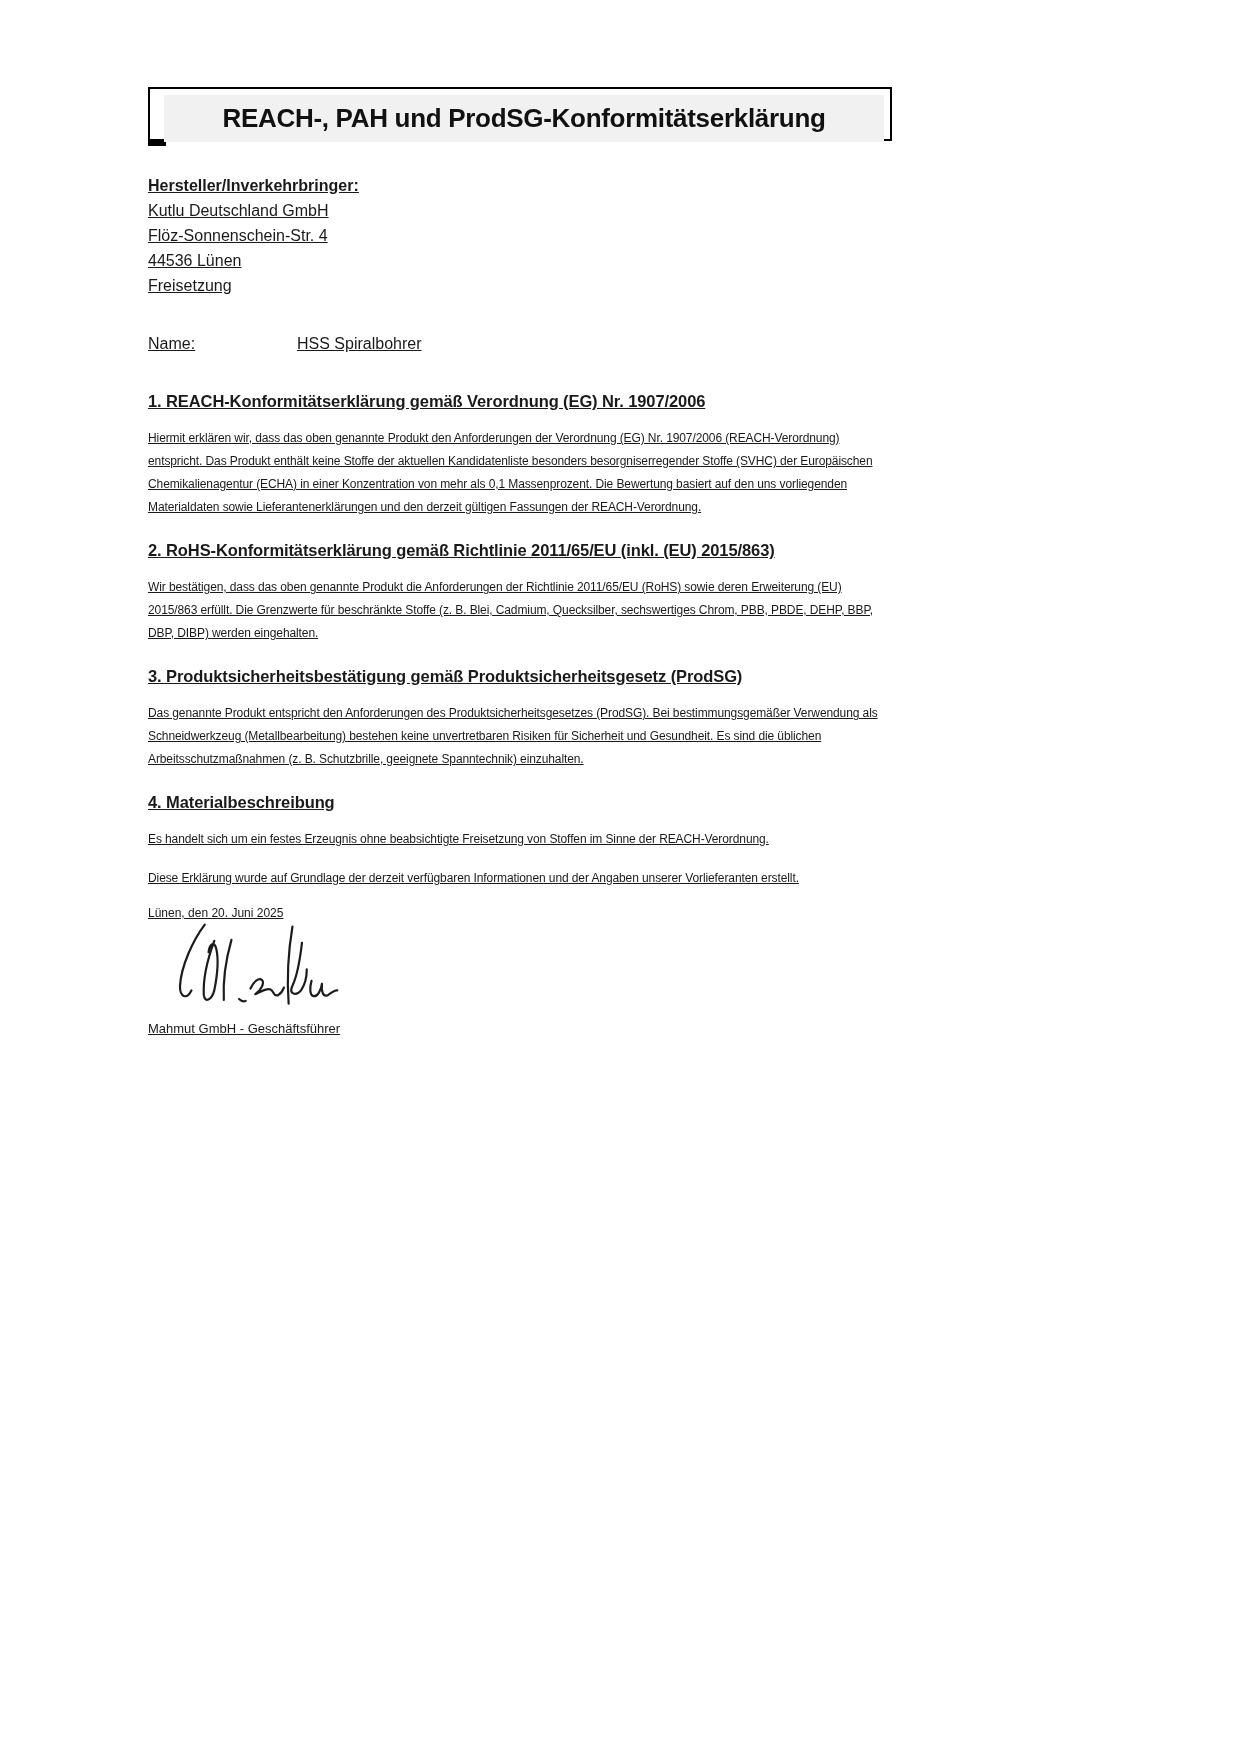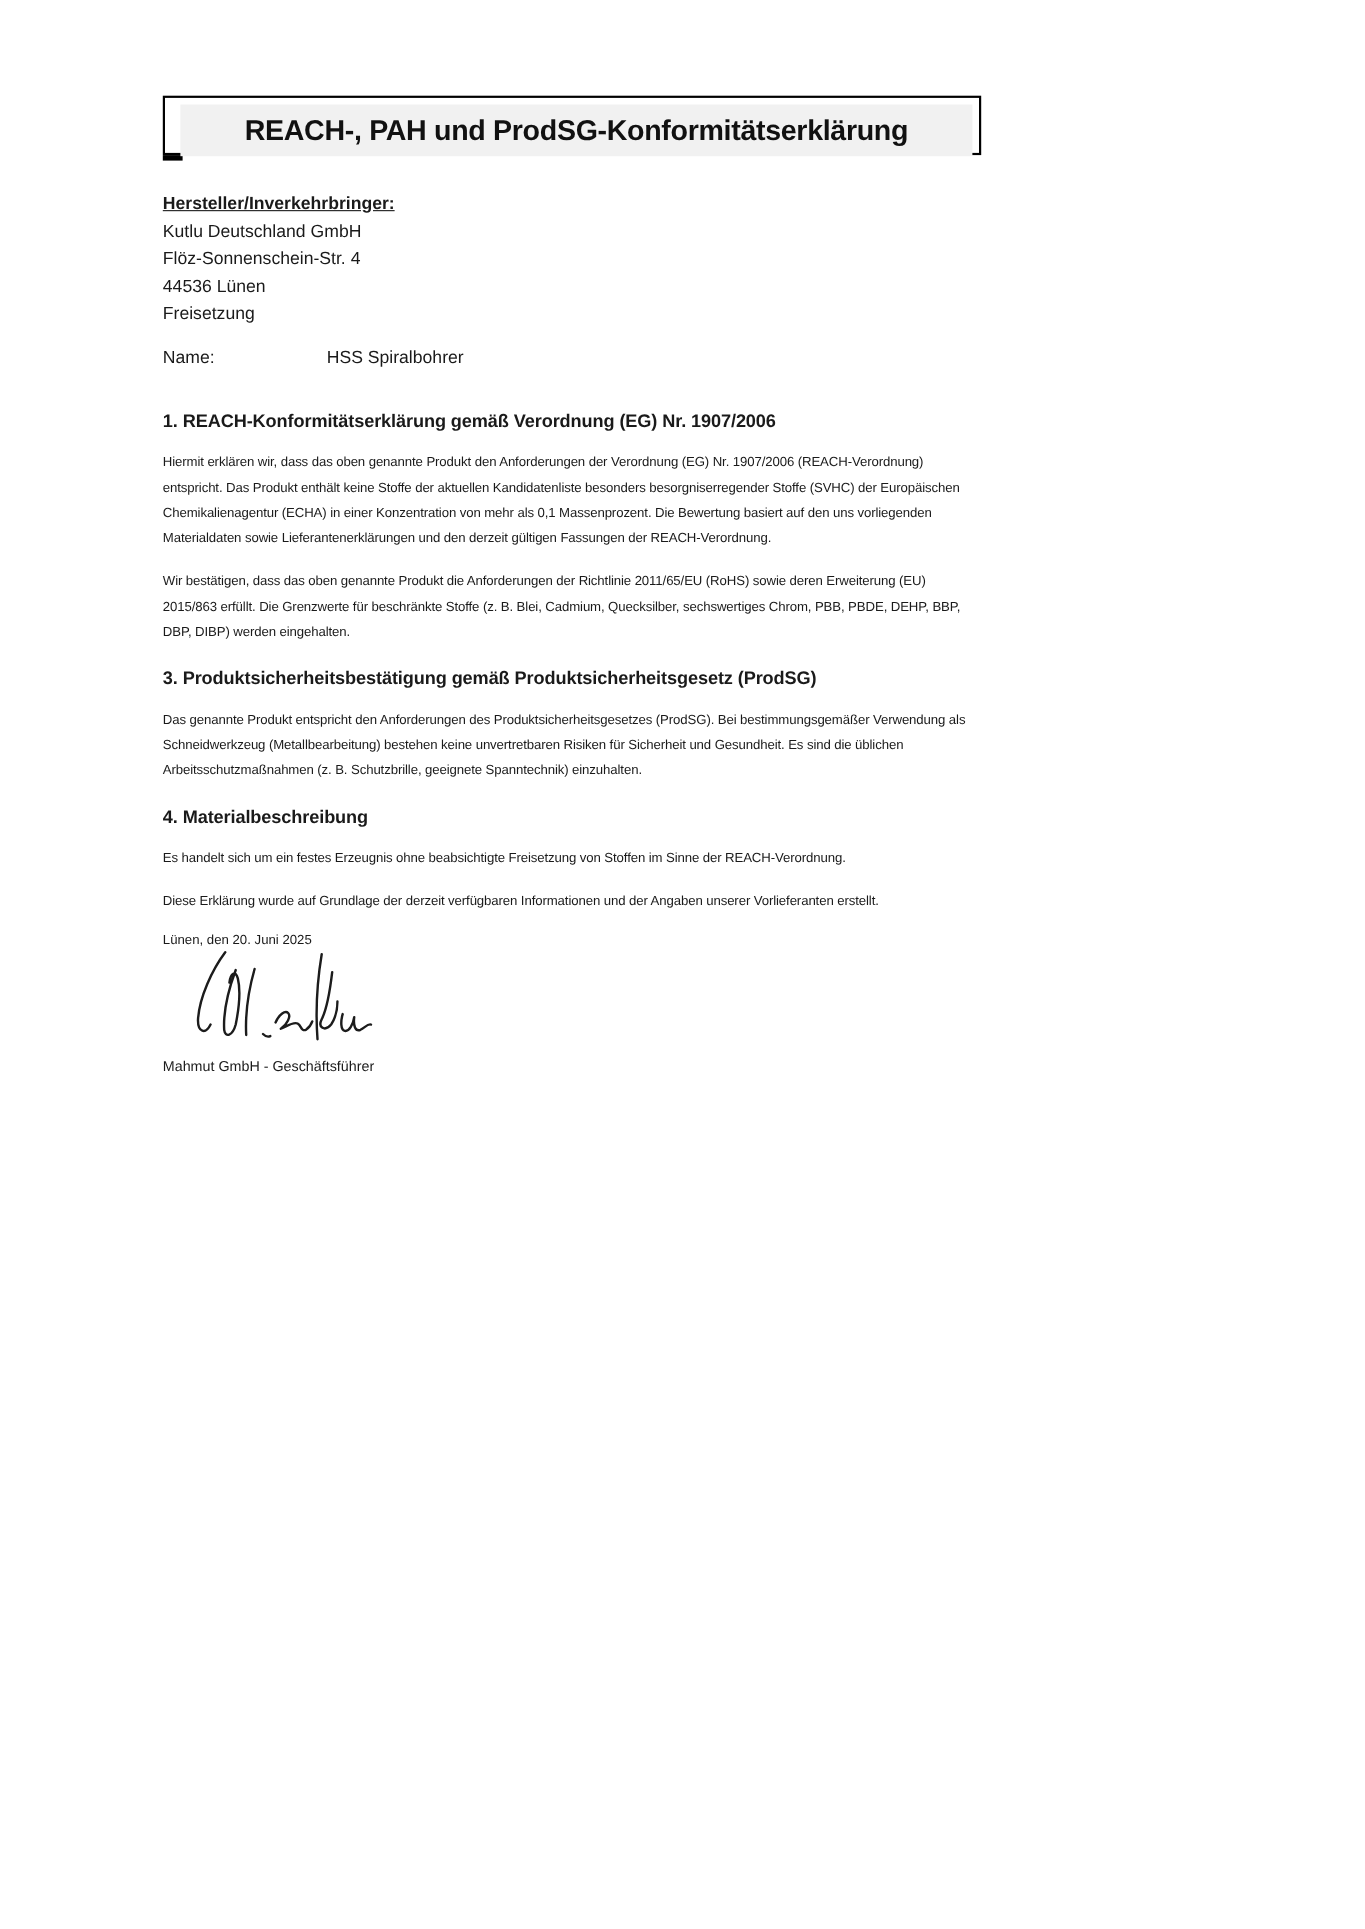--- a/index.html
+++ b/index.html
@@ -13,20 +13,21 @@
     font-family: "Liberation Sans", "DejaVu Sans", sans-serif;
     color: #1a1a1a;
     -webkit-font-smoothing: antialiased;
   }
   .page {
     box-sizing: border-box;
     width: 1045px;
     height: 1754px;
     padding: 87px 153px 0 148px;
     position: relative;
+    text-decoration: underline;
   }
   
   .title-box {
     position: relative;
     border: 2px solid #000000;
     height: 50px;
     margin-bottom: 32px;
   }
   .title-box::before {
     content: "";
@@ -50,21 +51,21 @@
   }
   .title-fill h1 {
     margin: 0;
     font-size: 26px;
     font-weight: 700;
     letter-spacing: -0.3px;
     color: #111111;
     white-space: nowrap;
   }
   
-  .address { margin-bottom: 16px; }
+  .address { margin-bottom: 34px; }
   .address p {
     margin: 0;
     font-size: 16px;
     line-height: 25px;
   }
   .mfr-heading {
     font-weight: 700;
     text-decoration: underline;
   }
   
@@ -136,20 +137,21 @@
       <span>HSS Spiralbohrer</span>
     </div>
   </div>
 
   <section>
     <h2 class="section-heading">1. REACH-Konformitätserklärung gemäß Verordnung (EG) Nr. 1907/2006</h2>
     <p class="body">Hiermit erklären wir, dass das oben genannte Produkt den Anforderungen der Verordnung (EG) Nr. 1907/2006 (REACH-Verordnung) entspricht. Das Produkt enthält keine Stoffe der aktuellen Kandidatenliste besonders besorgniserregender Stoffe (SVHC) der Europäischen Chemikalienagentur (ECHA) in einer Konzentration von mehr als 0,1 Massenprozent. Die Bewertung basiert auf den uns vorliegenden Materialdaten sowie Lieferantenerklärungen und den derzeit gültigen Fassungen der REACH-Verordnung.</p>
   </section>
 
   <section>
+    <h2 class="section-heading">2. RoHS-Konformitätserklärung gemäß Richtlinie 2011/65/EU (inkl. (EU) 2015/863)</h2>
     <p class="body">Wir bestätigen, dass das oben genannte Produkt die Anforderungen der Richtlinie 2011/65/EU (RoHS) sowie deren Erweiterung (EU) 2015/863 erfüllt. Die Grenzwerte für beschränkte Stoffe (z. B. Blei, Cadmium, Quecksilber, sechswertiges Chrom, PBB, PBDE, DEHP, BBP, DBP, DIBP) werden eingehalten.</p>
   </section>
 
   <section>
     <h2 class="section-heading">3. Produktsicherheitsbestätigung gemäß Produktsicherheitsgesetz (ProdSG)</h2>
     <p class="body">Das genannte Produkt entspricht den Anforderungen des Produktsicherheitsgesetzes (ProdSG). Bei bestimmungsgemäßer Verwendung als Schneidwerkzeug (Metallbearbeitung) bestehen keine unvertretbaren Risiken für Sicherheit und Gesundheit. Es sind die üblichen Arbeitsschutzmaßnahmen (z. B. Schutzbrille, geeignete Spanntechnik) einzuhalten.</p>
   </section>
 
   <section>
     <h2 class="section-heading">4. Materialbeschreibung</h2>

